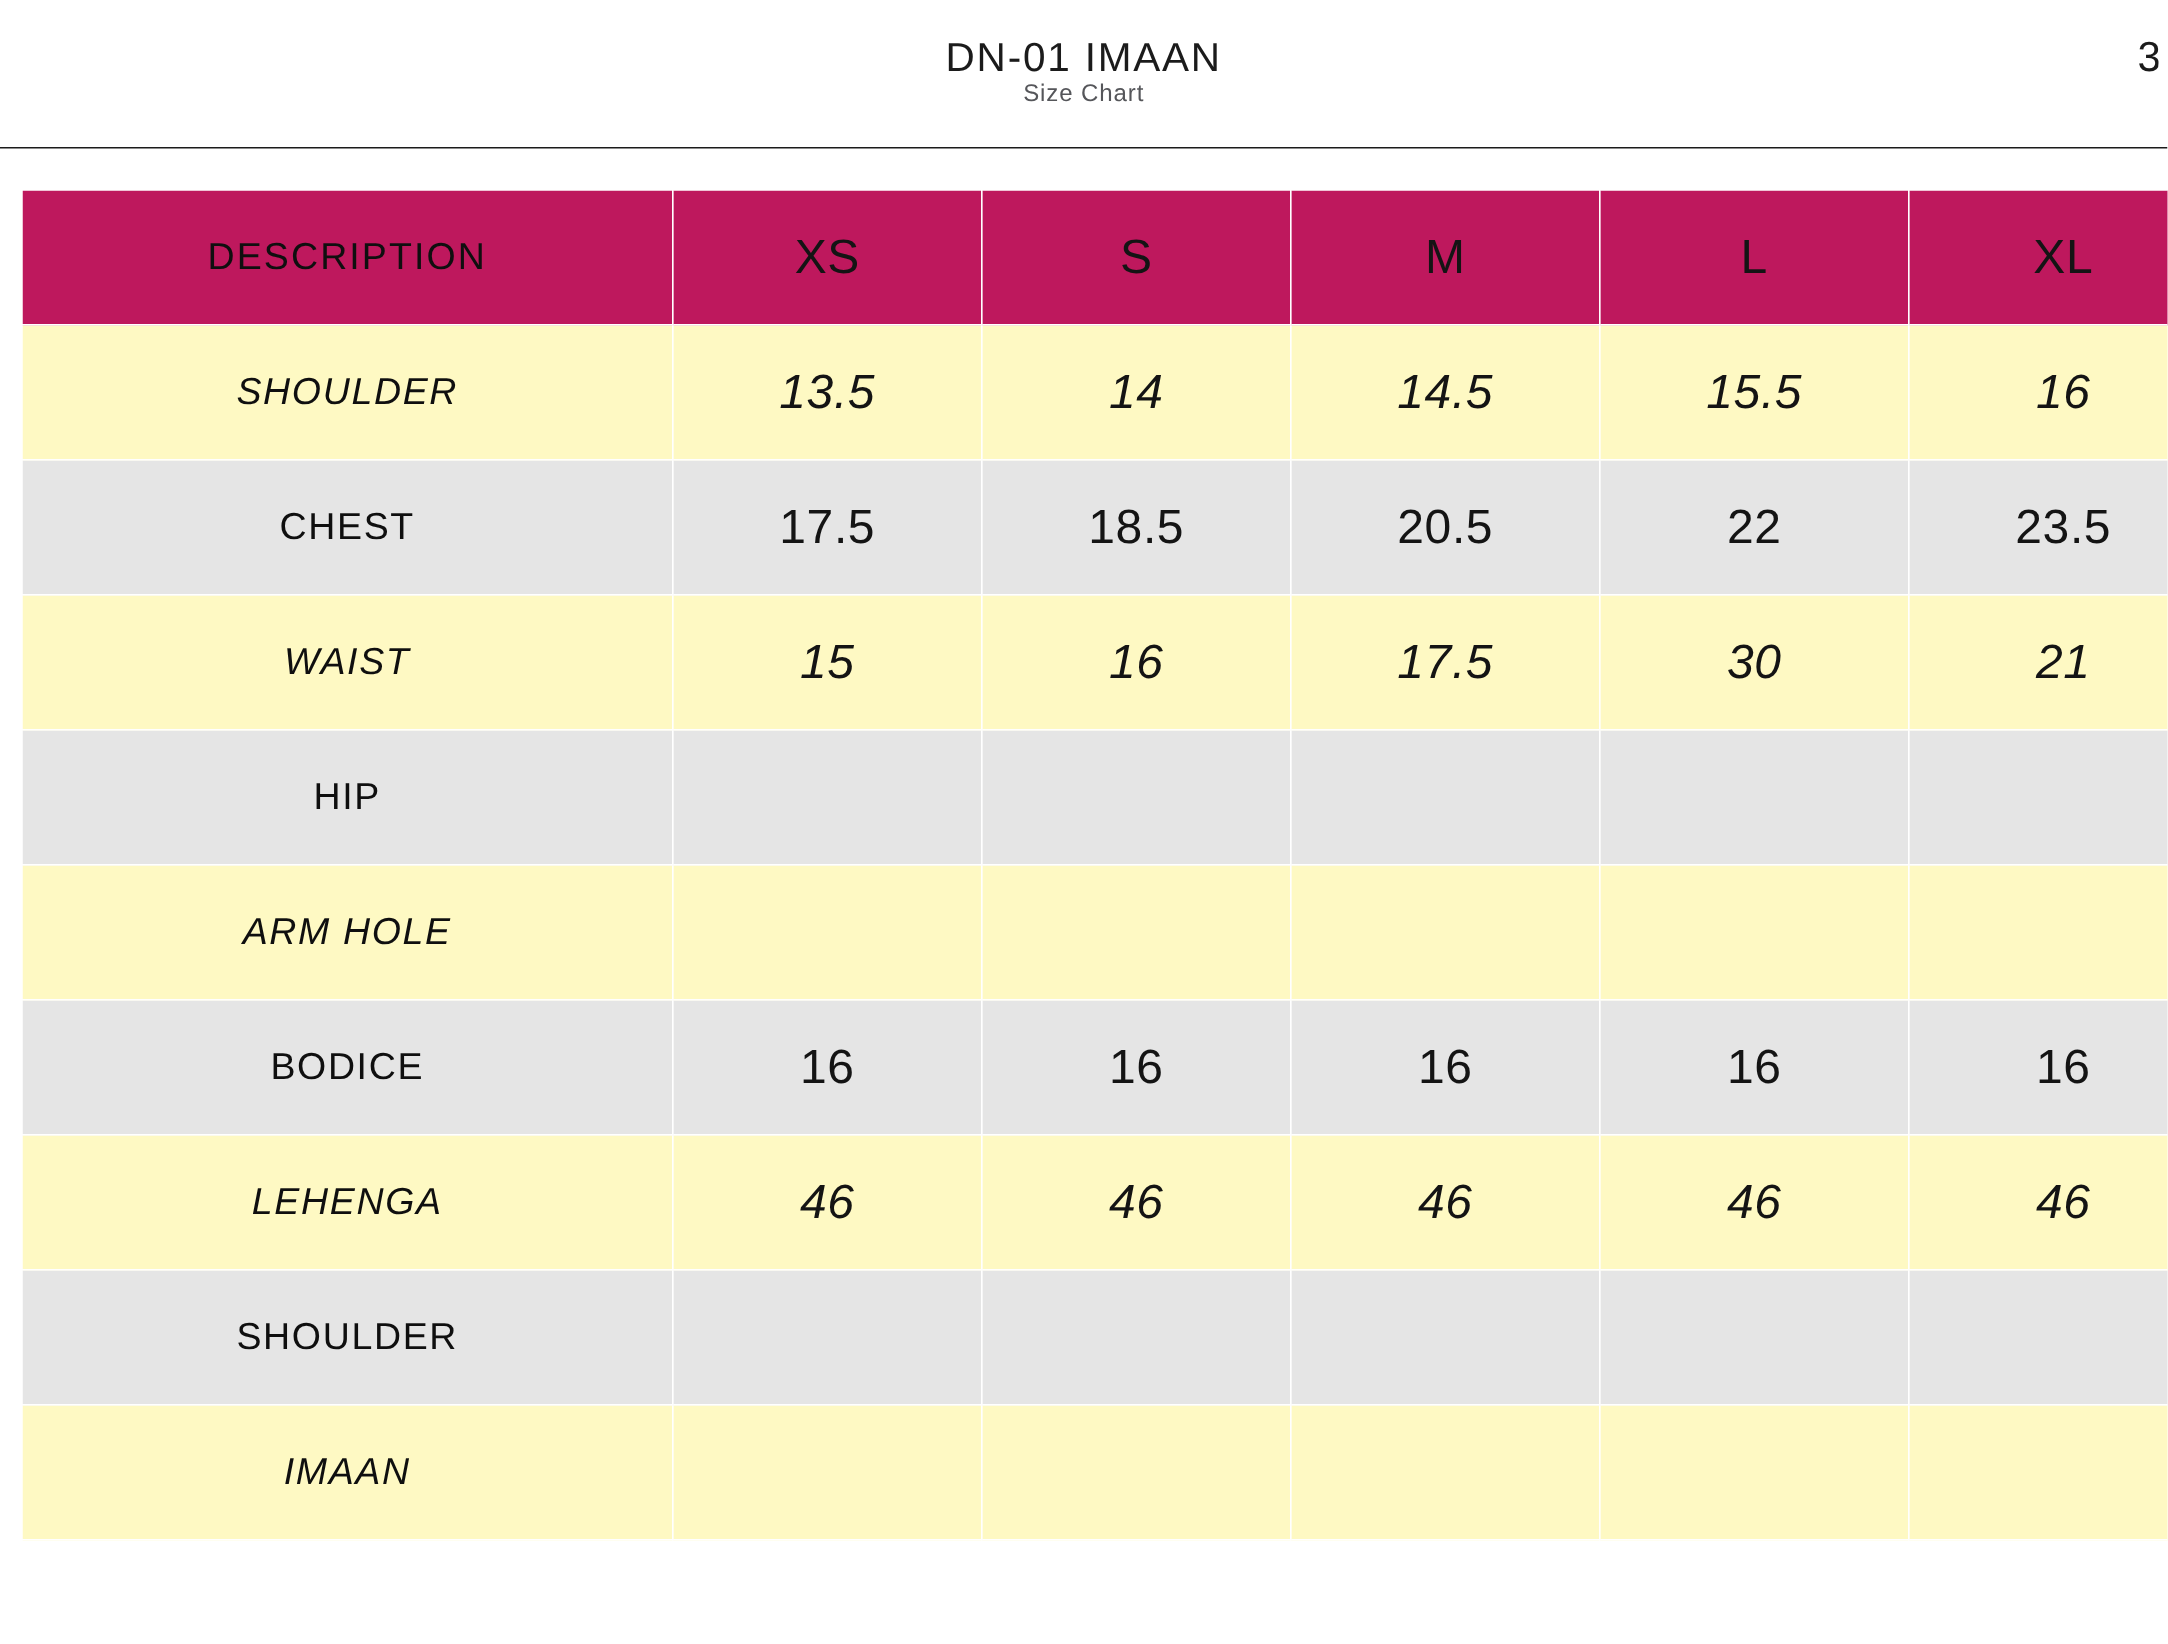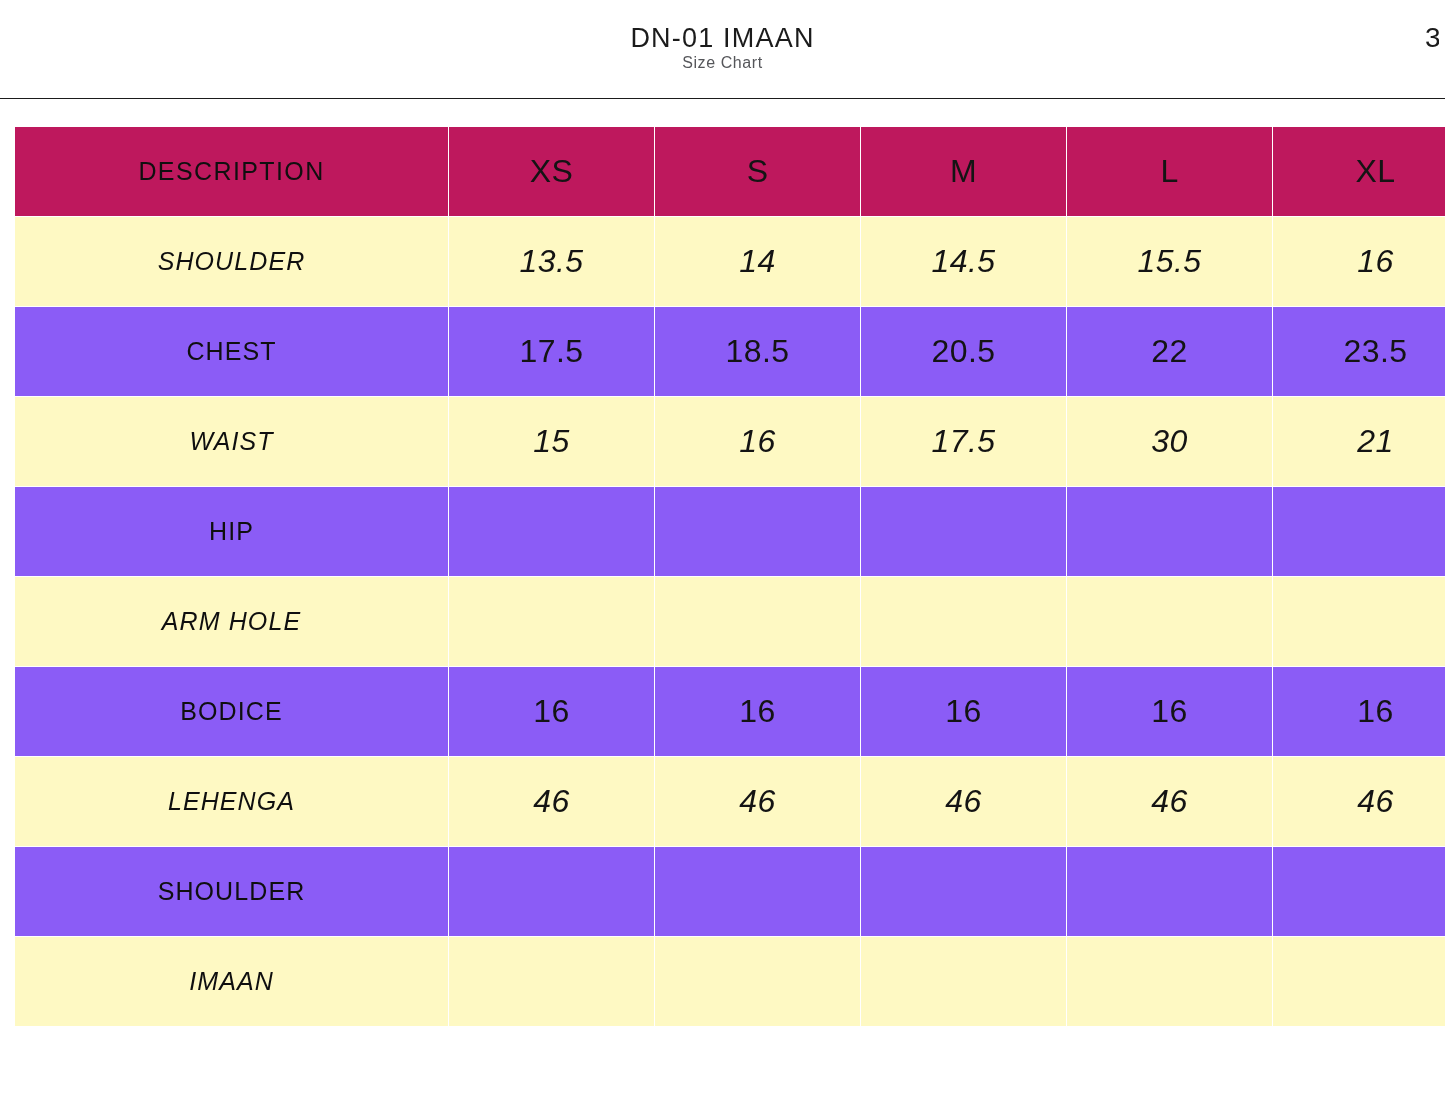--- a/index.html
+++ b/index.html
@@ -79,21 +79,21 @@
     background: #be185d;
     font-size: 25px;
     letter-spacing: 1.3px;
     color: #0f0f0f;
   }
   .row-head td.desc {
     letter-spacing: 1.4px;
   }
 
   .row-a td { background: #fef9c3; font-style: italic; }
-  .row-b td { background: #8b5cf6; }
+  .row-b td { background: #e5e5e5; }
 
   td.desc {
     font-size: 25px;
     letter-spacing: 1.1px;
     color: #0f0f0f;
   }
   td.val {
     font-size: 32px;
     letter-spacing: 0.4px;
     color: #141414;

